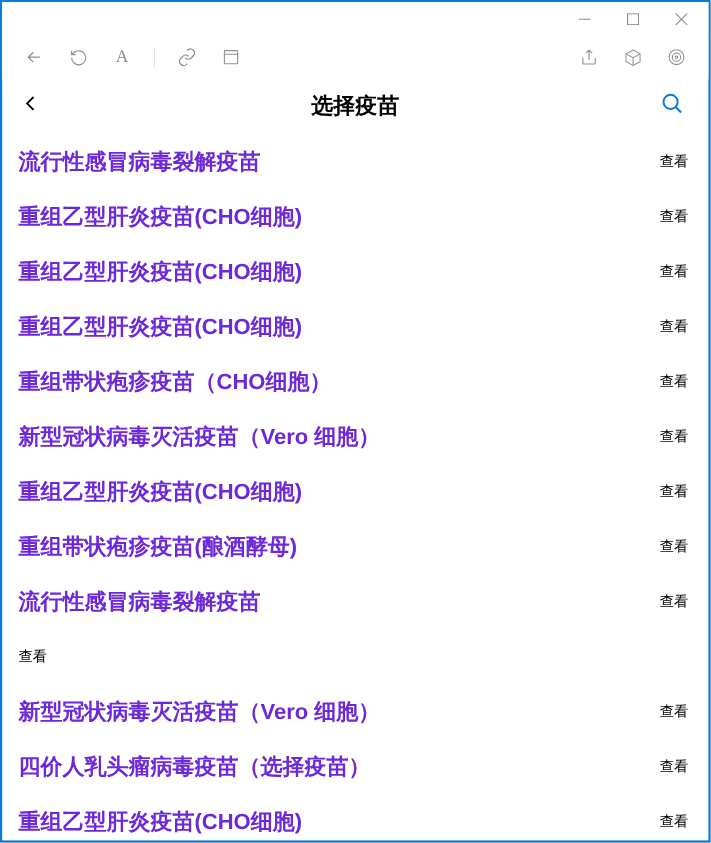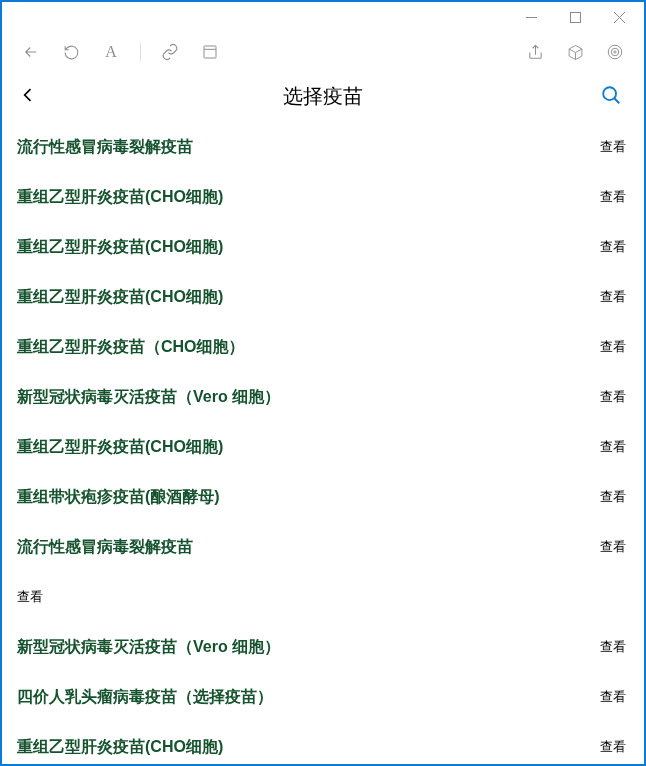--- a/index.html
+++ b/index.html
@@ -9,28 +9,28 @@
     .tb-btn { width:34px; height:24px; display:flex; align-items:center; justify-content:center; cursor:pointer;}
     .tb-btn svg { stroke:#8a8a8a; }
     .toolbar { height:40px; background:#fff; display:flex; align-items:center; padding:0 12px; gap:6px; }
     .tool { width:34px; height:32px; display:flex; align-items:center; justify-content:center; border-radius:4px; cursor:pointer;}
     .tool svg, .tool-txt { stroke:#8f8f8f; color:#8f8f8f; }
     .tool-txt { font-size:16px; font-weight:500; font-family:serif; }
     .divider { width:1px; height:18px; background:#ddd; margin:0 6px;}
     .spacer { flex:1;}
     .header { height:50px; display:flex; align-items:center; position:relative; border-bottom:1px solid transparent; }
     .back-btn { position:absolute; left:10px; cursor:pointer; padding:6px;}
-    .title { flex:1; text-align:center; font-size:20px; font-family:"SimSun",serif; font-weight:400; }
+    .title { flex:1; text-align:center; font-size:20px; font-family:"SimSun",serif; font-weight:700; }
     .search-btn { position:absolute; right:18px; cursor:pointer; padding:4px;}
     .list { flex:1; overflow-y:scroll; padding-right:3px;}
     .list::-webkit-scrollbar { width:9px;}
     .list::-webkit-scrollbar-track { background:#f1f1f1;}
     .list::-webkit-scrollbar-thumb { background:#c0c0c0; border-radius:4px;}
     .row { display:flex; align-items:center; justify-content:space-between; height:50px; padding:0 15px;}
-    .row-name { font-size:16px; font-weight:bold; color:#14532d;text-align:right;}
+    .row-name { font-size:20px; font-weight:bold; color:#6d28d9;text-align:right;}
     .row-btn { font-size:13px; color:#000000; cursor:pointer;}
   </style>
 </head>
 <body>
 
 <div class="window">
   <div class="titlebar">
     <div class="tb-btn">
       <svg width="11" height="11" viewBox="0 0 11 11" fill="none" stroke-width="1">
           <line x1="0" y1="5.5" x2="11" y2="5.5"></line>
@@ -125,21 +125,21 @@
       </div>
       <div class="row">
         <span class="row-name">重组乙型肝炎疫苗(CHO细胞)</span>
         <span class="row-btn">查看</span>
       </div>
       <div class="row">
         <span class="row-name">重组乙型肝炎疫苗(CHO细胞)</span>
         <span class="row-btn">查看</span>
       </div>
       <div class="row">
-        <span class="row-name">重组乙型肝炎疫苗（CHO细胞）</span>
+        <span class="row-name">重组带状疱疹疫苗（CHO细胞）</span>
         <span class="row-btn">查看</span>
       </div>
       <div class="row">
         <span class="row-name">新型冠状病毒灭活疫苗（Vero 细胞）</span>
         <span class="row-btn">查看</span>
       </div>
       <div class="row">
         <span class="row-name">重组乙型肝炎疫苗(CHO细胞)</span>
         <span class="row-btn">查看</span>
       </div>

